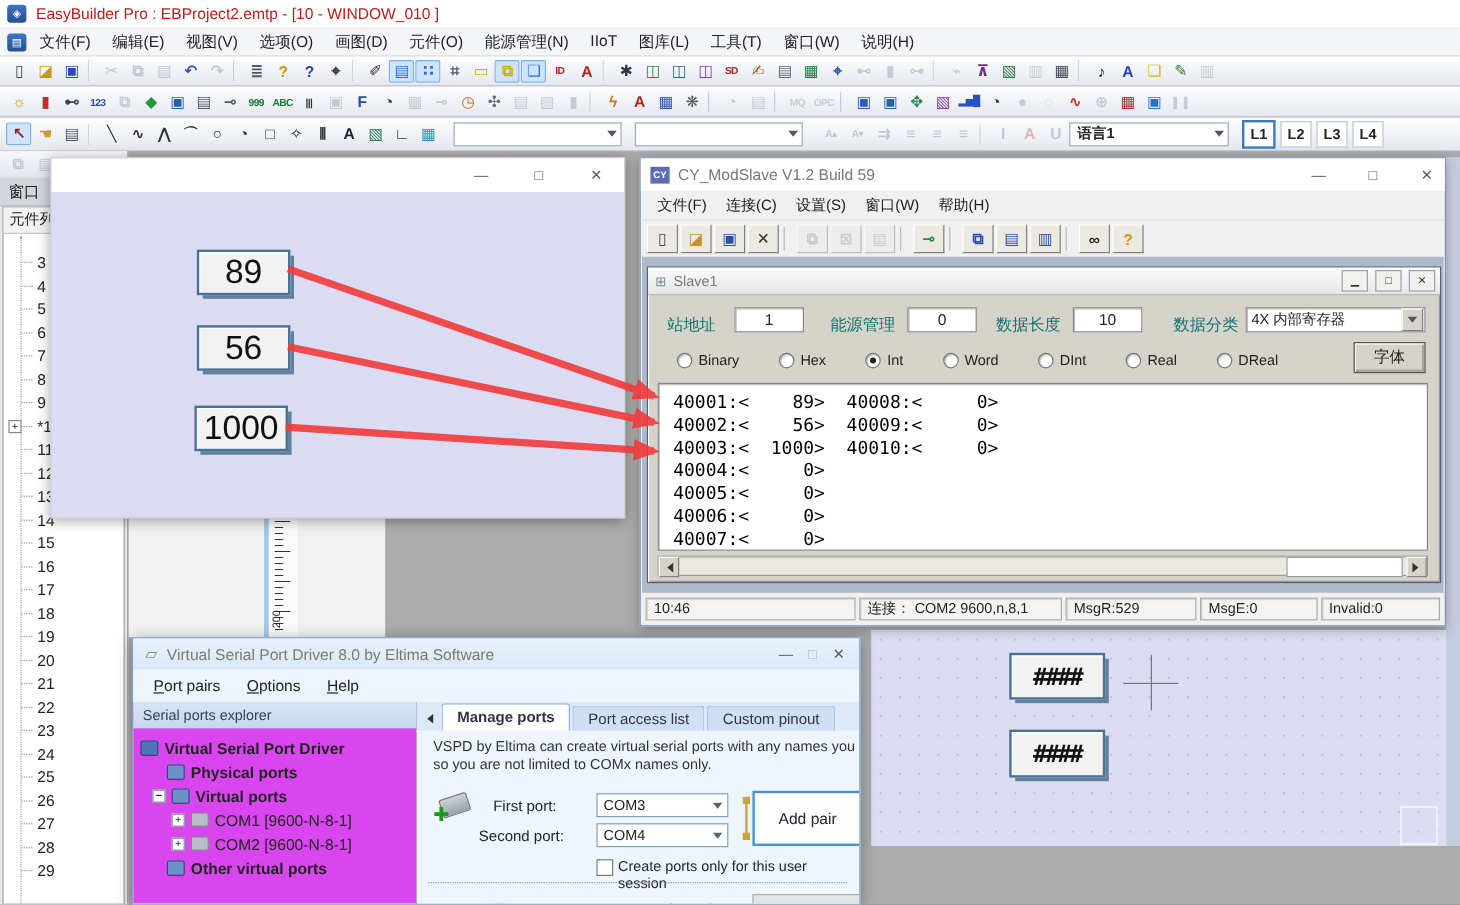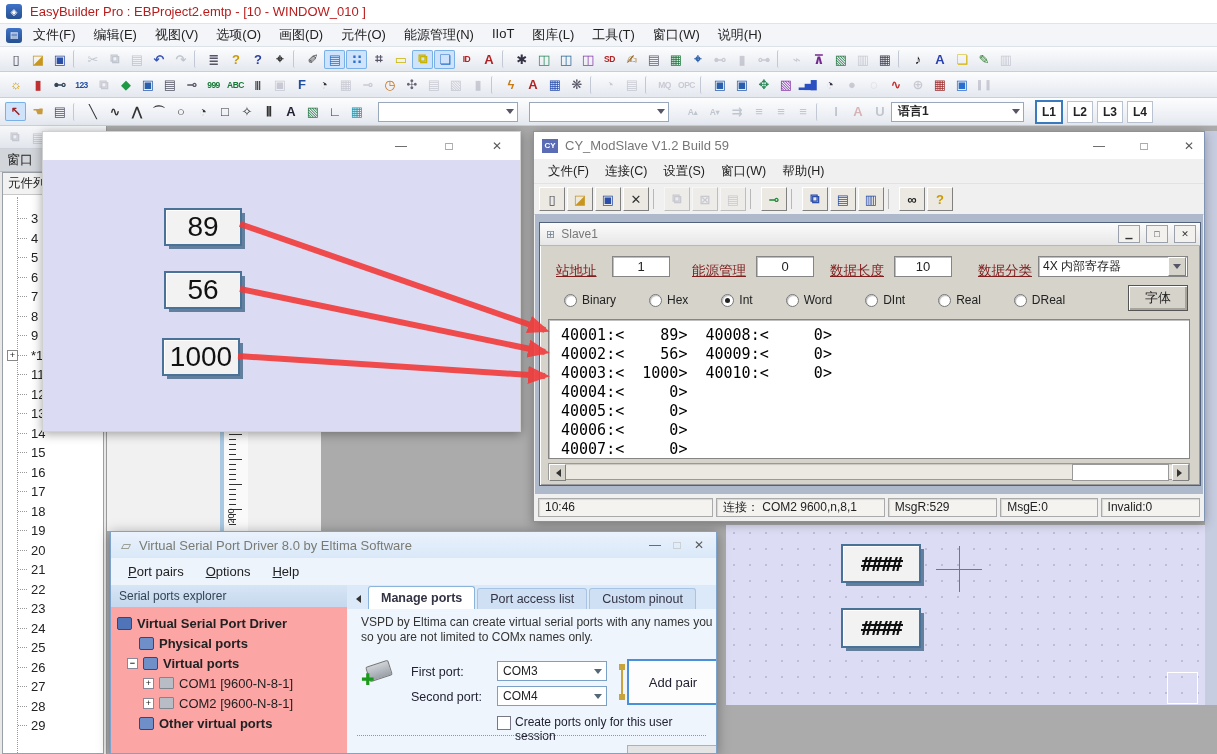--- a/index.html
+++ b/index.html
@@ -95,21 +95,21 @@
       align-items:center;padding:0 6px;font-size:12px;background:#f4f3f0;box-sizing:border-box;}
 
   
   #slave1{position:absolute;left:4px;top:8px;width:660px;height:262px;background:#d6d3cb;
           border:1px solid #52627c;box-shadow:inset 1px 1px 0 #fff,inset -1px -1px 0 #9a9a9a;}
   #s1-title{height:22px;background:linear-gradient(#fcfcfc,#e6e6e6);border-bottom:1px solid #b8b8b8;
             display:flex;align-items:center;gap:6px;padding:0 4px 0 6px;}
   #s1-title .t{font-size:12px;color:#777;flex:1;}
   .cbtn{width:20px;height:16px;background:#f2f1ee;border:1px solid #9aa0ac;display:flex;align-items:center;
         justify-content:center;font-size:9px;color:#333;flex:none;}
-  .ms-label{position:absolute;font-size:13.5px;color:#7f1d1d;top:39px;text-decoration:underline;}
+  .ms-label{position:absolute;font-size:13.5px;color:#0f766e;top:39px;}
   .ms-input{position:absolute;top:33px;height:21px;width:58px;background:#fff;border:1px solid #858585;
             box-shadow:inset 1px 1px 0 rgba(0,0,0,.25),inset -1px -1px 0 #fff;display:flex;
             align-items:center;justify-content:center;font-size:13px;box-sizing:border-box;}
   #ms-select{position:absolute;left:498px;top:33px;width:150px;height:21px;background:#fff;border:1px solid #858585;
              box-shadow:inset 1px 1px 0 rgba(0,0,0,.25);display:flex;align-items:center;box-sizing:border-box;}
   #ms-select .sv{flex:1;font-size:12px;padding-left:4px;white-space:nowrap;overflow:hidden;}
   #ms-select .db{width:16px;height:17px;background:#d6d3cb;border:1px solid;border-color:#fff #808080 #808080 #fff;
                  display:flex;align-items:center;justify-content:center;margin-right:1px;}
   #radio-row{position:absolute;left:24px;top:70px;display:flex;gap:33px;align-items:center;}
   .radio{display:flex;align-items:center;gap:5px;}
@@ -134,21 +134,21 @@
   #hthumb{position:absolute;right:20px;top:0;width:95px;height:15px;background:#fff;border:1px solid #999;}
 
   
   #vspd{left:110px;top:531px;width:607px;height:223px;background:#eef5fc;z-index:20;border:1px solid #7da2cc;
         box-sizing:border-box;box-shadow:0 2px 12px rgba(0,0,0,.35);overflow:hidden;}
   #v-title{height:26px;background:linear-gradient(#eaf2fc,#d9e8f8);display:flex;align-items:center;gap:8px;padding:0 10px;}
   #v-title .t{font-size:13px;color:#7a7a72;flex:1;}
   #v-menu{height:27px;background:#edf4fc;border-bottom:1px solid #c6d6ea;display:flex;align-items:center;gap:4px;padding-left:8px;}
   .ul-first{display:inline-block;}
   .ul-first::first-letter{text-decoration:underline;}
-  #v-left{position:absolute;left:0;top:53px;width:236px;bottom:0;background:#fca5a5;border-right:1px solid #0f172a;}
+  #v-left{position:absolute;left:0;top:53px;width:236px;bottom:0;background:#d946ef;border-right:1px solid #0f172a;}
   #v-left .hdr{height:22px;background:linear-gradient(#d7e5f5,#c5d8ee);display:flex;align-items:center;
                padding-left:8px;font-size:12px;color:#345;}
   .vtree-row{height:20px;display:flex;align-items:center;gap:5px;font-size:13px;white-space:nowrap;}
   .vtree-row.b{font-weight:700;}
   .ico-dev{width:13px;height:11px;background:#4f74b8;border:1px solid #2c4a80;border-radius:2px;flex:none;}
   .ico-port{width:13px;height:10px;background:#b8bcc4;border:1px solid #80858e;border-radius:1px;flex:none;}
   .pm-box{width:9px;height:9px;border:1px solid #889;background:#fff;font-size:9px;line-height:8px;
           text-align:center;flex:none;}
   #v-right{position:absolute;left:236px;top:53px;right:0;bottom:0;}
   #v-tabs{height:24px;background:#dce9f8;border-bottom:1px solid #fff;display:flex;align-items:flex-end;gap:2px;padding-left:4px;}
@@ -741,21 +741,21 @@
         <div class="v-desc" style="top:21px;">so you are not limited to COMx names only.</div>
         <div id="pair-icon">
           <span class="plugbody"></span>
             <span class="plus">✚</span>
         </div>
         <span class="v-label" style="left:64px;top:56px;">First port:</span>
         <span class="v-combo" style="left:150px;top:52px;">
           <span>COM3</span>
           <span class="v-caret"></span>
         </span>
-        <span class="v-label" style="left:64px;top:81px;">Second port:</span>
+        <span class="v-label" style="left:52px;top:81px;">Second port:</span>
         <span class="v-combo" style="left:150px;top:77px;">
           <span>COM4</span>
           <span class="v-caret"></span>
         </span>
         <span id="v-bracket"></span>
         <div id="add-pair">
             <span>Add pair</span>
           </div>
         <span class="v-check"></span>
         <span class="v-label" style="left:168px;top:106px;font-size:12px;">Create ports only for this user session</span>

